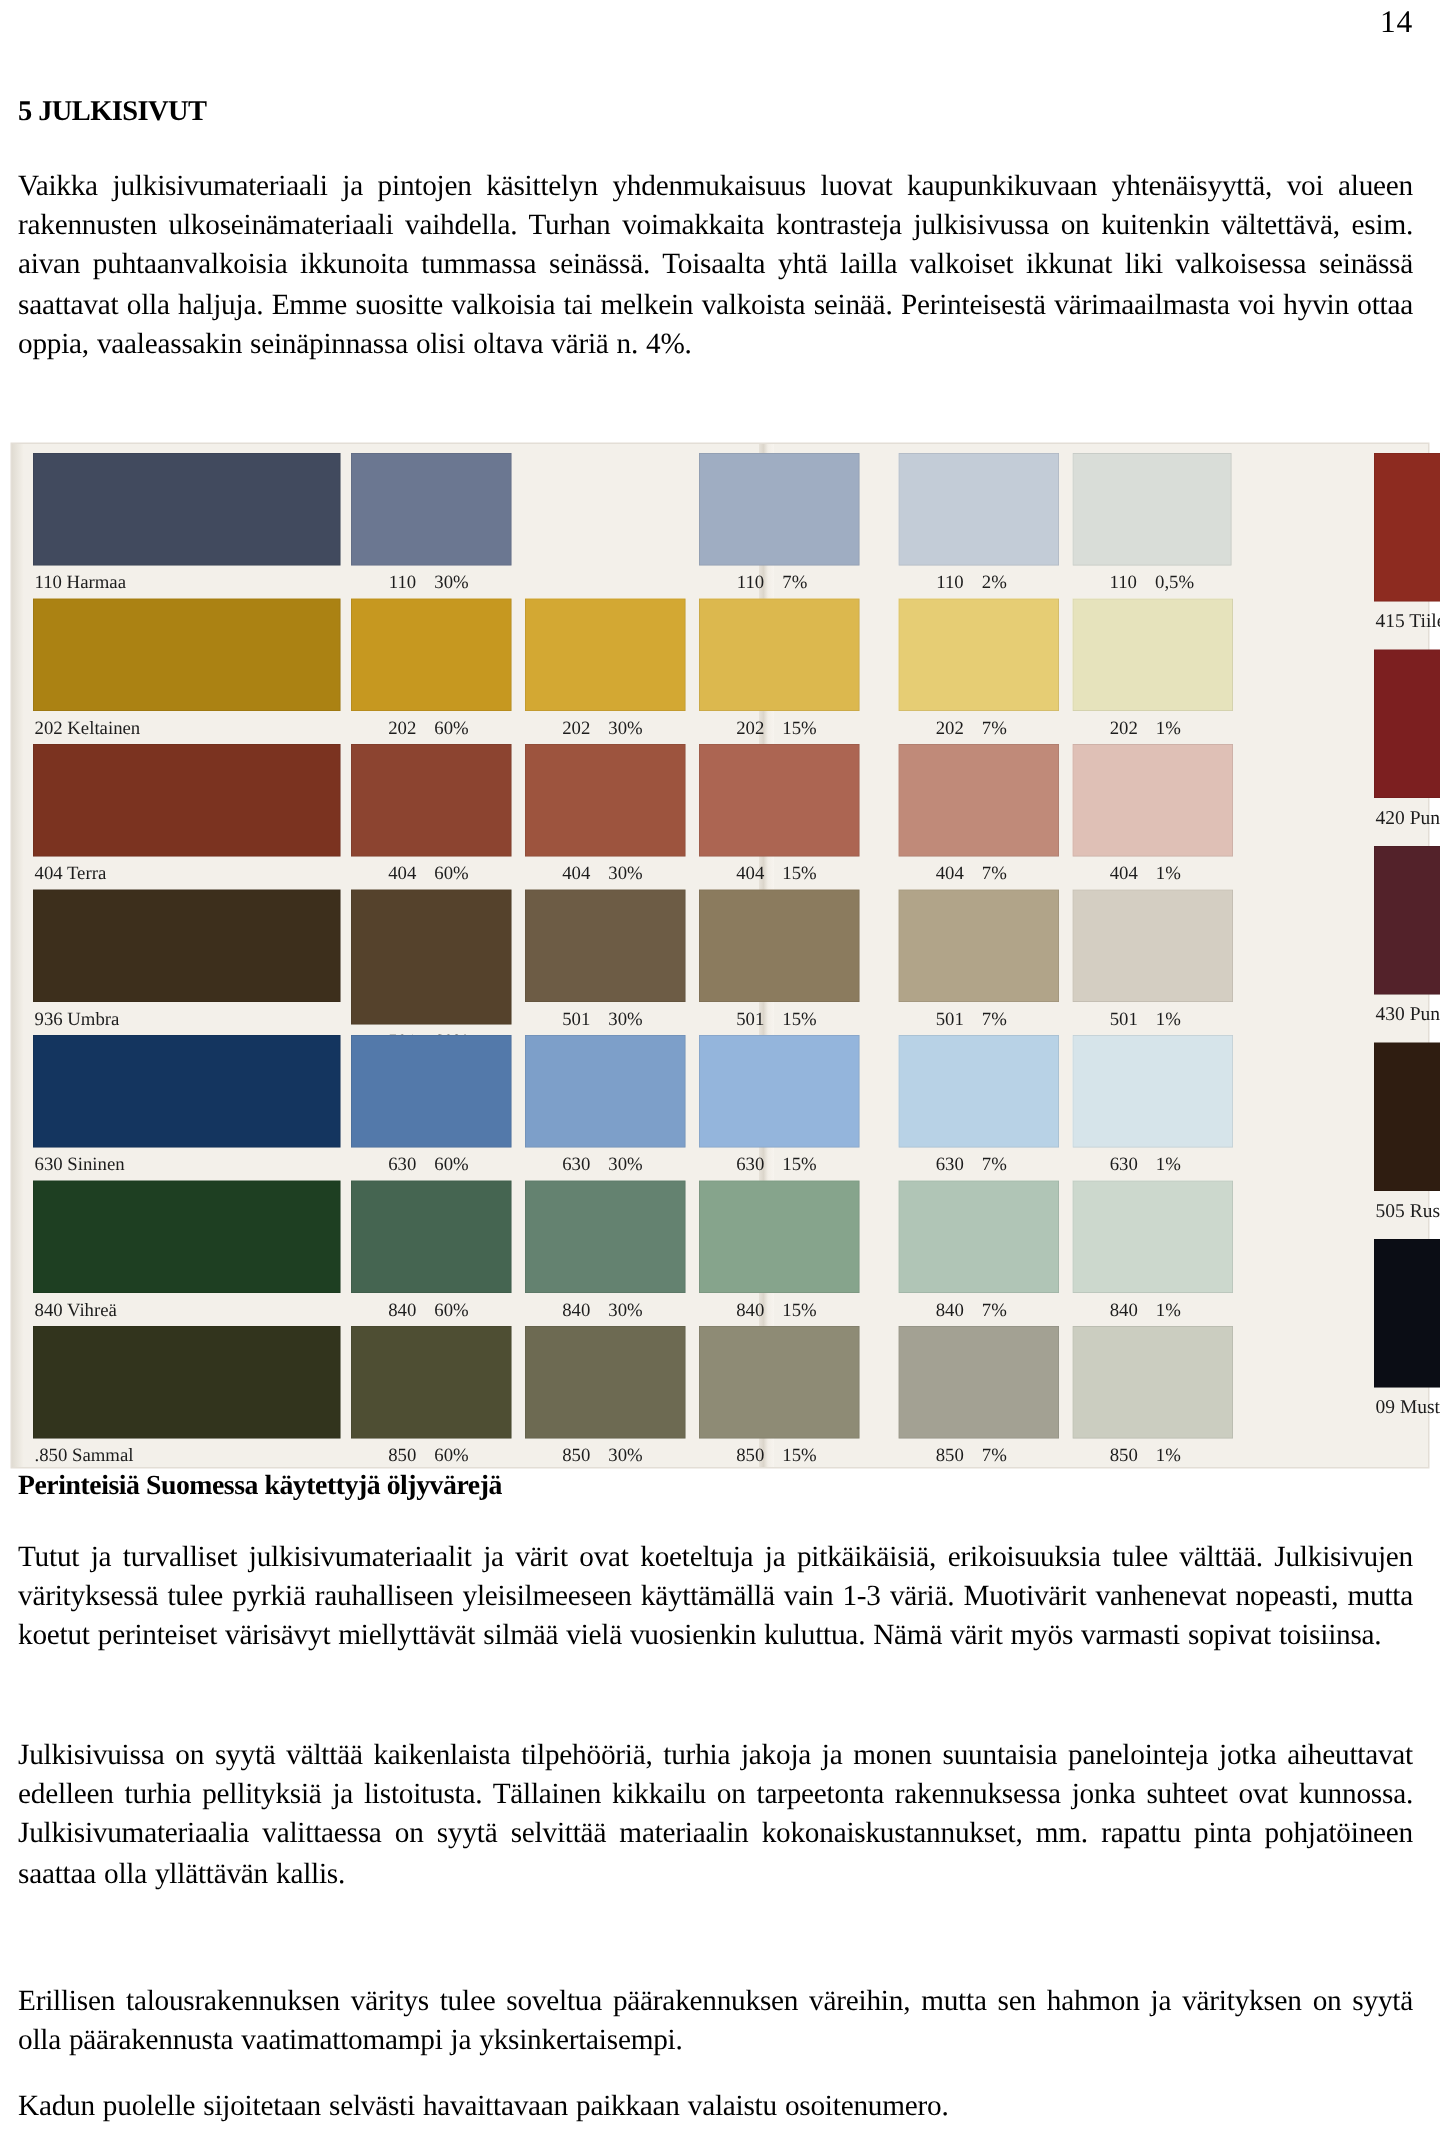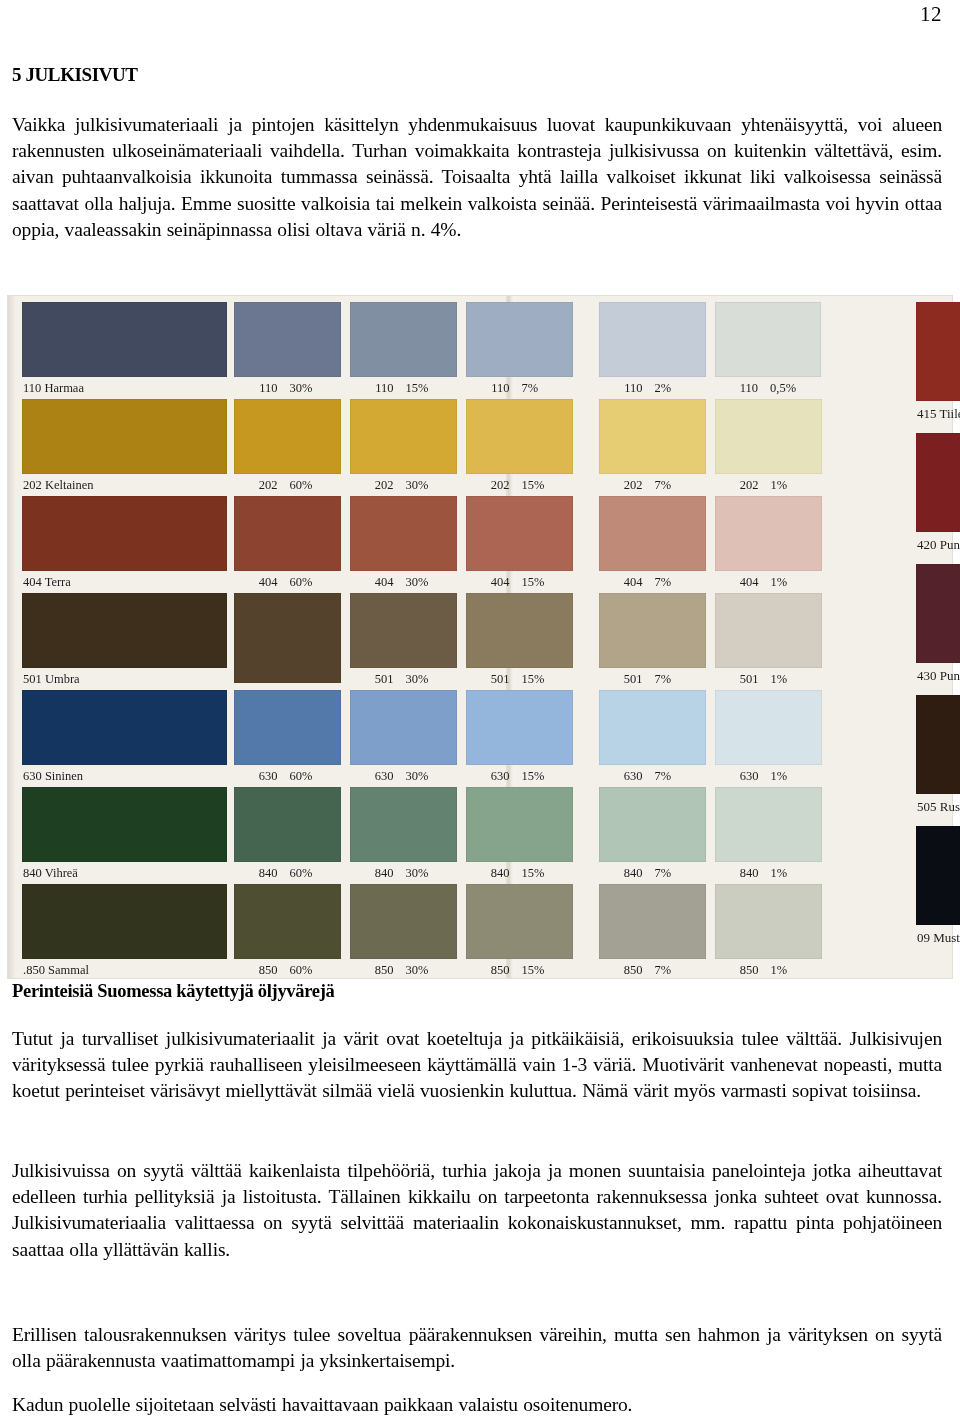--- a/index.html
+++ b/index.html
@@ -144,41 +144,37 @@
   #para-2 { top: 1026px; }
   #para-3 { top: 1158px; }
   #para-4 { top: 1322px; }
   #para-5 { top: 1392px; }
 </style>
 </head>
 <body>
 
 <div class="page">
 
-  <div class="page-number">12</div>
+  <div class="page-number">14</div>
 
   <div class="section-heading">5 JULKISIVUT</div>
 
   <div class="intro-paragraph">Vaikka julkisivumateriaali ja pintojen käsittelyn yhdenmukaisuus luovat kaupunkikuvaan yhtenäisyyttä, voi alueen rakennusten ulkoseinämateriaali vaihdella. Turhan voimakkaita kontrasteja julkisivussa on kuitenkin vältettävä, esim. aivan puhtaanvalkoisia ikkunoita tummassa seinässä. Toisaalta yhtä lailla valkoiset ikkunat liki valkoisessa seinässä saattavat olla haljuja. Emme suositte valkoisia tai melkein valkoista seinää. Perinteisestä värimaailmasta voi hyvin ottaa oppia, vaaleassakin seinäpinnassa olisi oltava väriä n. 4%.</div>
 
   <div class="color-chart" id="color-chart">
     <div class="chart-seam2"></div>
     <div class="chart-seam"></div>
   <div class="swatch named" style="left: 14px; top: 6px; width: 205px; height: 97px;">
         <div class="chip" style="background:#414a5e"></div>
         <div class="caption">110 Harmaa</div>
       </div>
       <div class="swatch pct" style="left: 226px; top: 6px; width: 107px; height: 97px;">
         <div class="chip" style="background:#6b7791"></div>
         <div class="caption"><span class="num">110</span><span class="pc">30%</span></div>
       </div>
-      <div class="swatch pct" style="left: 342px; top: 6px; width: 107px; height: 97px;">
-        <div class="chip" style="background:#818fa3"></div>
-        <div class="caption"><span class="num">110</span><span class="pc">15%</span></div>
-      </div>
       <div class="swatch pct" style="left: 458px; top: 6px; width: 107px; height: 97px;">
         <div class="chip" style="background:#9fadc2"></div>
         <div class="caption"><span class="num">110</span><span class="pc">7%</span></div>
       </div>
       <div class="swatch pct" style="left: 591px; top: 6px; width: 107px; height: 97px;">
         <div class="chip" style="background:#c3ccd7"></div>
         <div class="caption"><span class="num">110</span><span class="pc">2%</span></div>
       </div>
       <div class="swatch pct" style="left: 707px; top: 6px; width: 106px; height: 97px;">
         <div class="chip" style="background:#d9ddd8"></div>
@@ -227,21 +223,21 @@
       <div class="swatch pct" style="left: 591px; top: 200px; width: 107px; height: 97px;">
         <div class="chip" style="background:#c08a79"></div>
         <div class="caption"><span class="num">404</span><span class="pc">7%</span></div>
       </div>
       <div class="swatch pct" style="left: 707px; top: 200px; width: 107px; height: 97px; padding-left: 19px;">
         <div class="chip" style="background:#dfc0b6"></div>
         <div class="caption"><span class="num">404</span><span class="pc">1%</span></div>
       </div>
       <div class="swatch named" style="left: 14px; top: 297px; width: 205px; height: 97px;">
         <div class="chip" style="background:#3d2f1c"></div>
-        <div class="caption">501 Umbra</div>
+        <div class="caption">936 Umbra</div>
       </div>
       <div class="swatch pct" style="left: 226px; top: 297px; width: 107px; height: 112px;">
         <div class="chip" style="background:#55422c"></div>
         <div class="caption"><span class="num">501</span><span class="pc">60%</span></div>
       </div>
       <div class="swatch pct" style="left: 342px; top: 297px; width: 107px; height: 97px;">
         <div class="chip" style="background:#6d5c45"></div>
         <div class="caption"><span class="num">501</span><span class="pc">30%</span></div>
       </div>
       <div class="swatch pct" style="left: 458px; top: 297px; width: 107px; height: 97px;">

